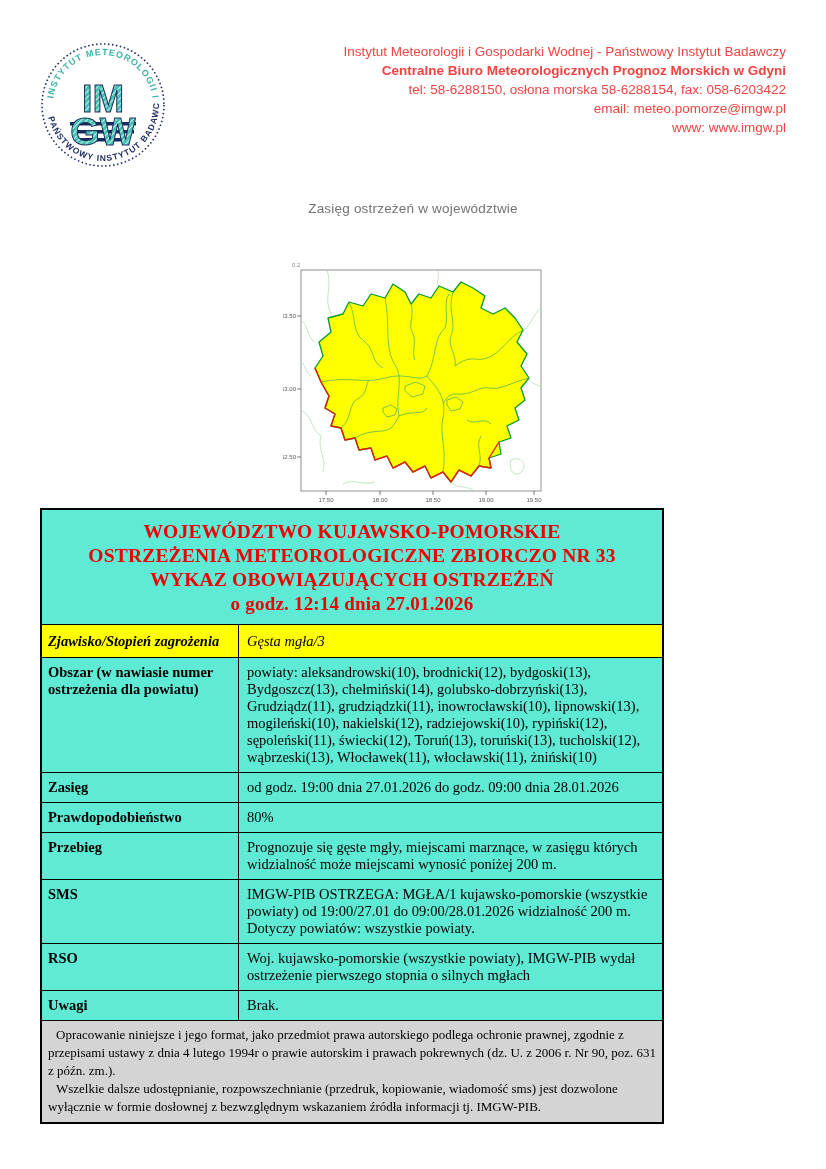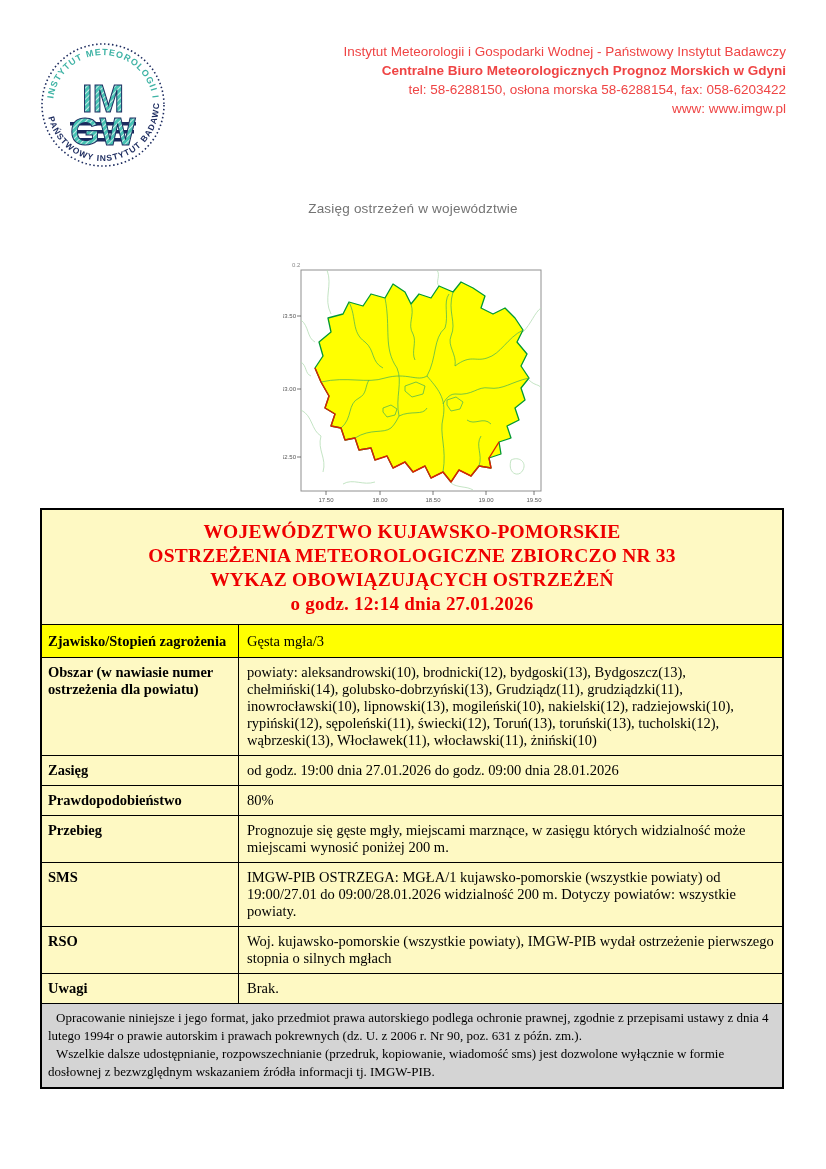--- a/index.html
+++ b/index.html
@@ -13,31 +13,31 @@
   .contact .c-bold { font-weight:bold; }
 
   
   .map-caption { position:absolute; left:0; top:201px; width:826px; text-align:center;
                  font-size:13.5px; color:#737373; letter-spacing:.2px; }
 
   
   .map-wrap { position:absolute; left:283px; top:258px; width:275px; height:250px; }
 
   
-  .doc { position:absolute; left:40px; top:508px; width:744px; border:2px solid #000;
-         font-family:"Liberation Serif", serif; background:#fef9c3; }
+  .doc { position:absolute; left:40px; top:508px; width:624px; border:2px solid #000;
+         font-family:"Liberation Serif", serif; background:#5eead4; }
   .doc-title { padding:10px 6px 9px 6px; text-align:center; color:#ee0000; font-weight:bold; }
   .doc-title .t-line { font-size:19.5px; line-height:24px; letter-spacing:.2px; }
   .doc-title .t-line-small { font-size:19px; line-height:23px; }
 
   .trow { display:flex; border-top:1px solid #000; }
   .tlabel { width:197px; flex:0 0 auto; border-right:1px solid #000;
             font-weight:bold; font-size:14.5px; line-height:17px; padding:6px 6px 6px 6px; }
   .tvalue { flex:1 1 auto; font-size:14.5px; line-height:17px; padding:6px 8px 6px 8px; }
-  .trow.hl { background:#ffff00; }
+  .trow.hl { background:#ffff00;font-style:italic; }
   .trow.hl .tlabel, .trow.hl .tvalue { padding-top:8px; padding-bottom:7px; }
 
   .doc-footer { border-top:1px solid #000; background:#d4d4d4; padding:5px 6px 6px 6px;
                 font-size:13px; line-height:18px; }
   .doc-footer p { text-indent:8px; }
 </style>
 </head>
 <body>
 
 <div class="header">
@@ -63,20 +63,21 @@
       <rect x="36" y="96" width="54" height="3.5" fill="#1b2a5e"></rect>
     </g>
     <text x="63" y="70" text-anchor="middle" font-family="Liberation Sans, sans-serif" font-weight="bold" font-size="38" fill="url(#hatch)" stroke="#1b2a5e" stroke-width="1">IM</text>
     <text x="63" y="103" text-anchor="middle" font-family="Liberation Sans, sans-serif" font-weight="bold" font-size="38" fill="url(#hatch)" stroke="#1b2a5e" stroke-width="1">GW</text>
   </svg>
 
   <div class="contact">
     <div>Instytut Meteorologii i Gospodarki Wodnej - Państwowy Instytut Badawczy</div>
     <div class="c-bold">Centralne Biuro Meteorologicznych Prognoz Morskich w Gdyni</div>
     <div>tel: 58-6288150, osłona morska 58-6288154, fax: 058-6203422</div>
+    <div>email: meteo.pomorze@imgw.pl</div>
     <div>www: www.imgw.pl</div>
   </div>
 </div>
 
 <div class="map-caption">Zasięg ostrzeżeń w województwie</div>
 
 <div class="map-wrap">
 <svg viewBox="0 0 275 250" width="275" height="250">
 
   <text x="9" y="9" font-size="6" fill="#888">0.2</text>

